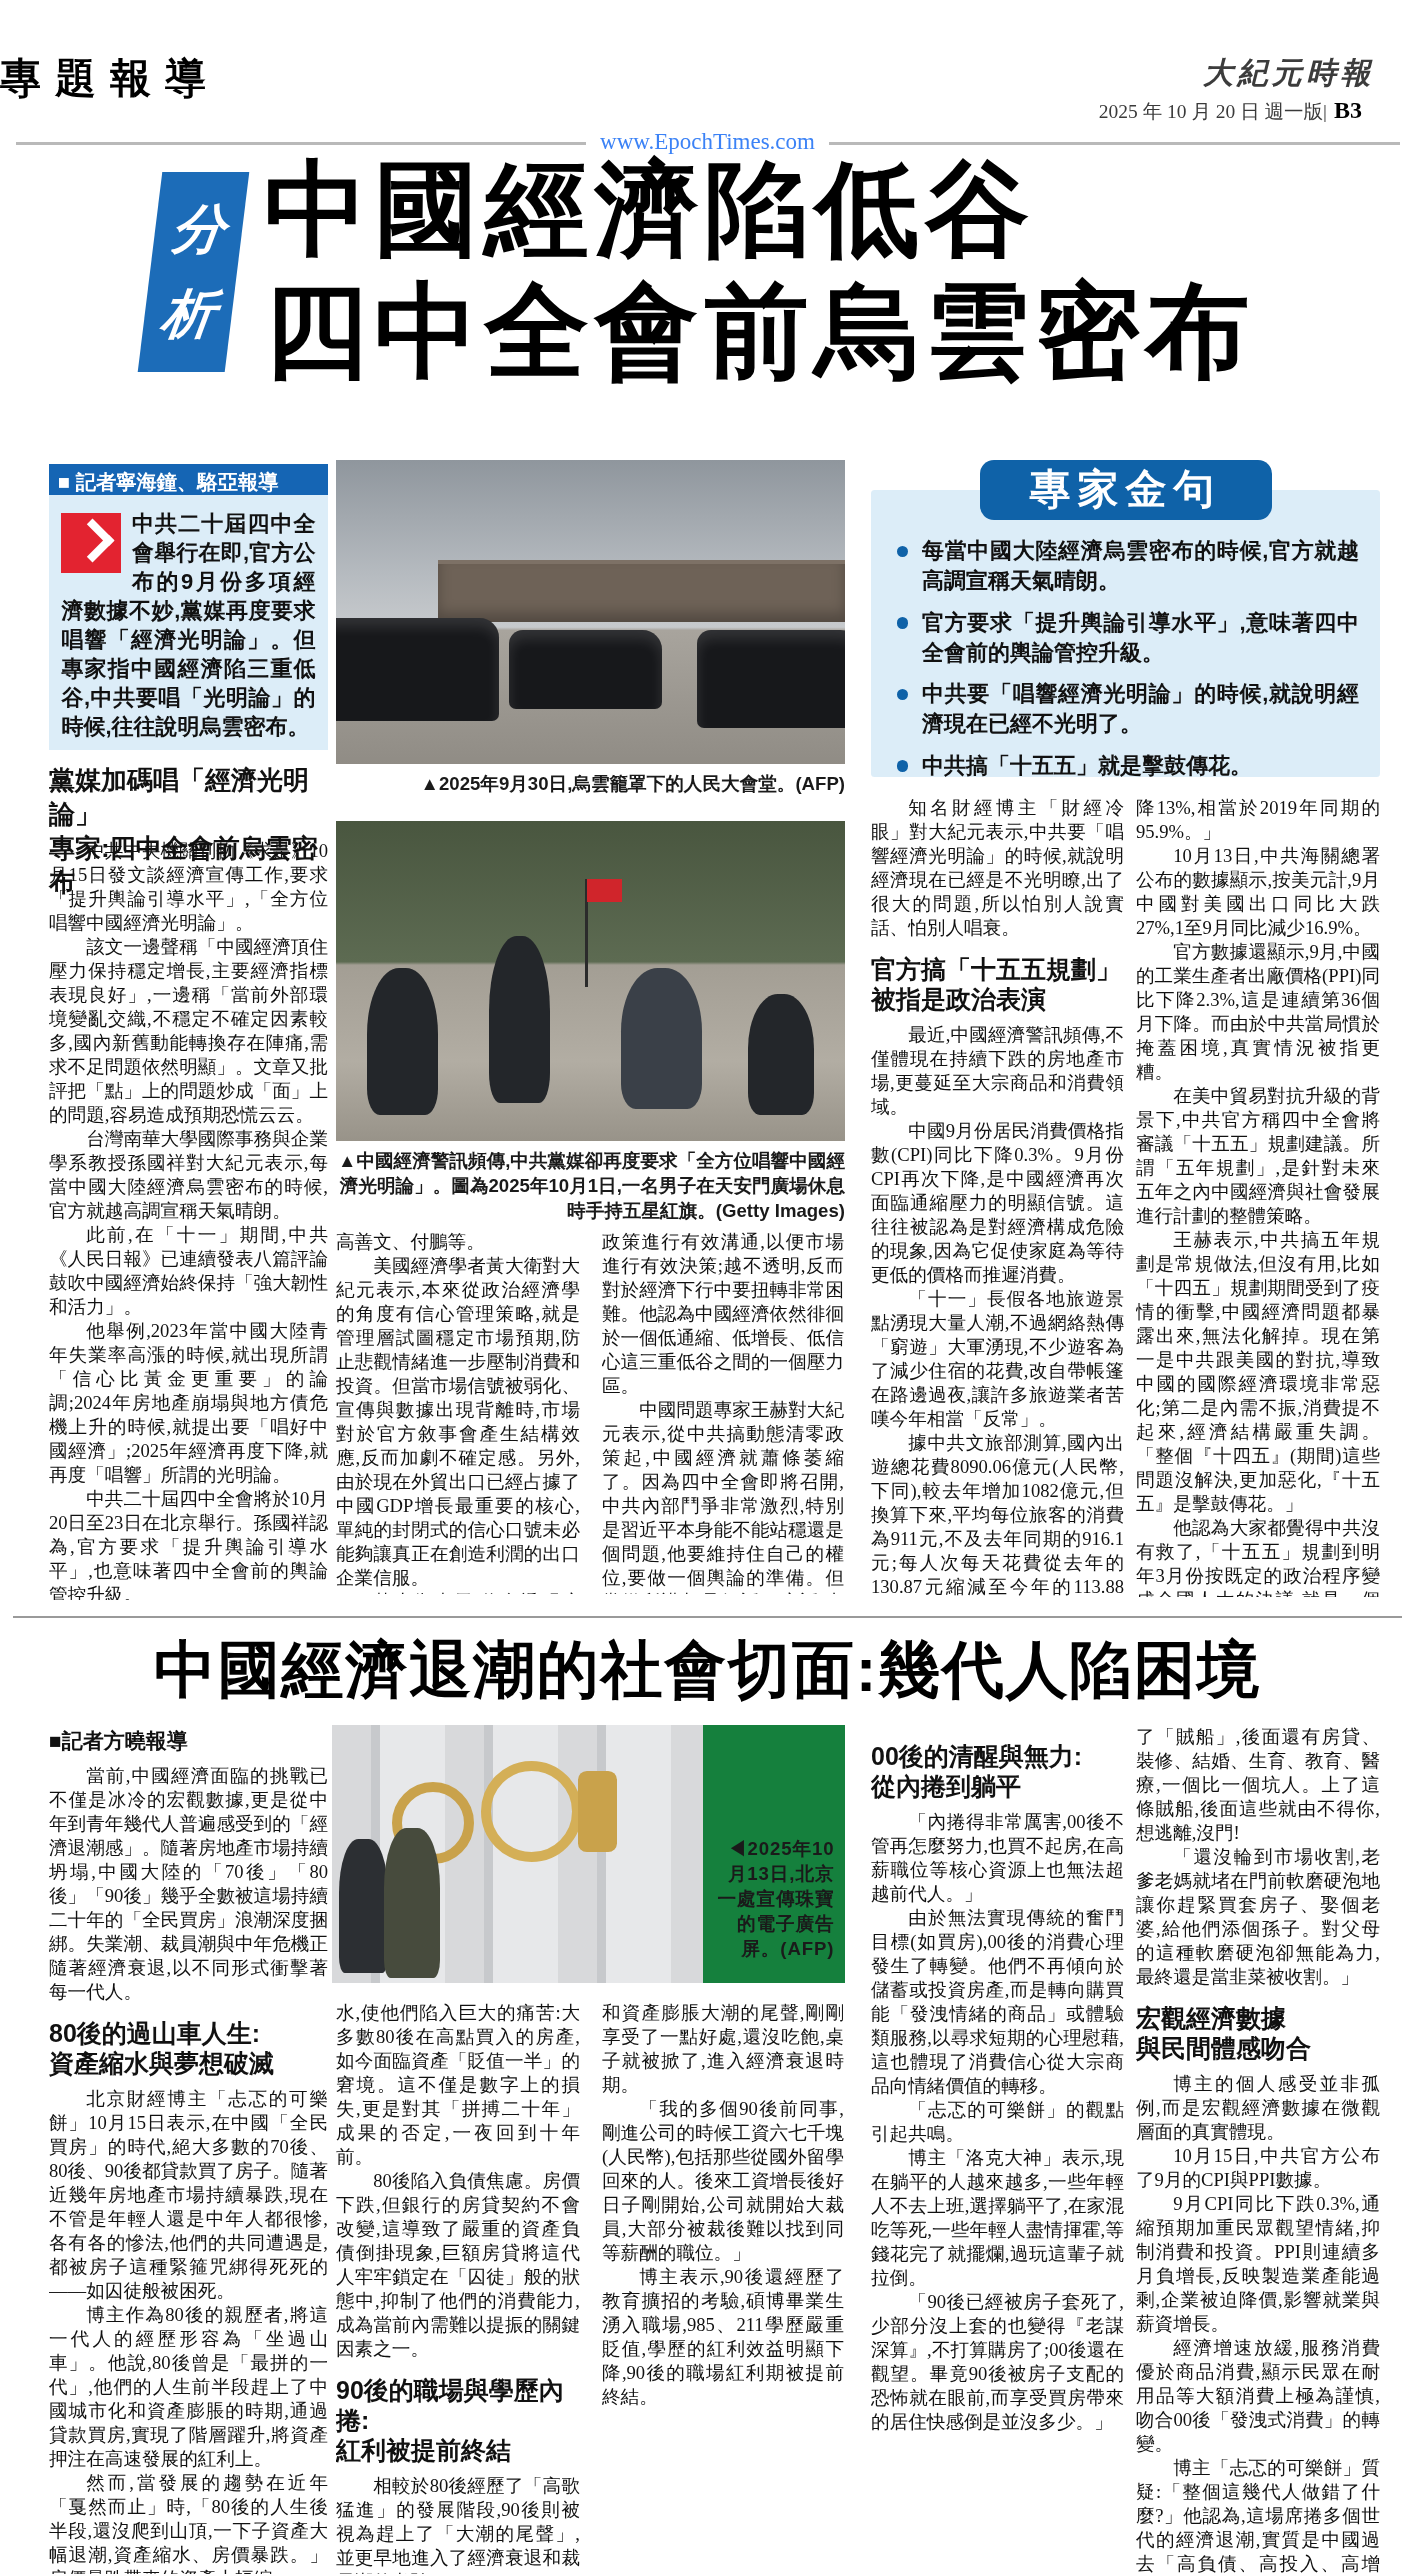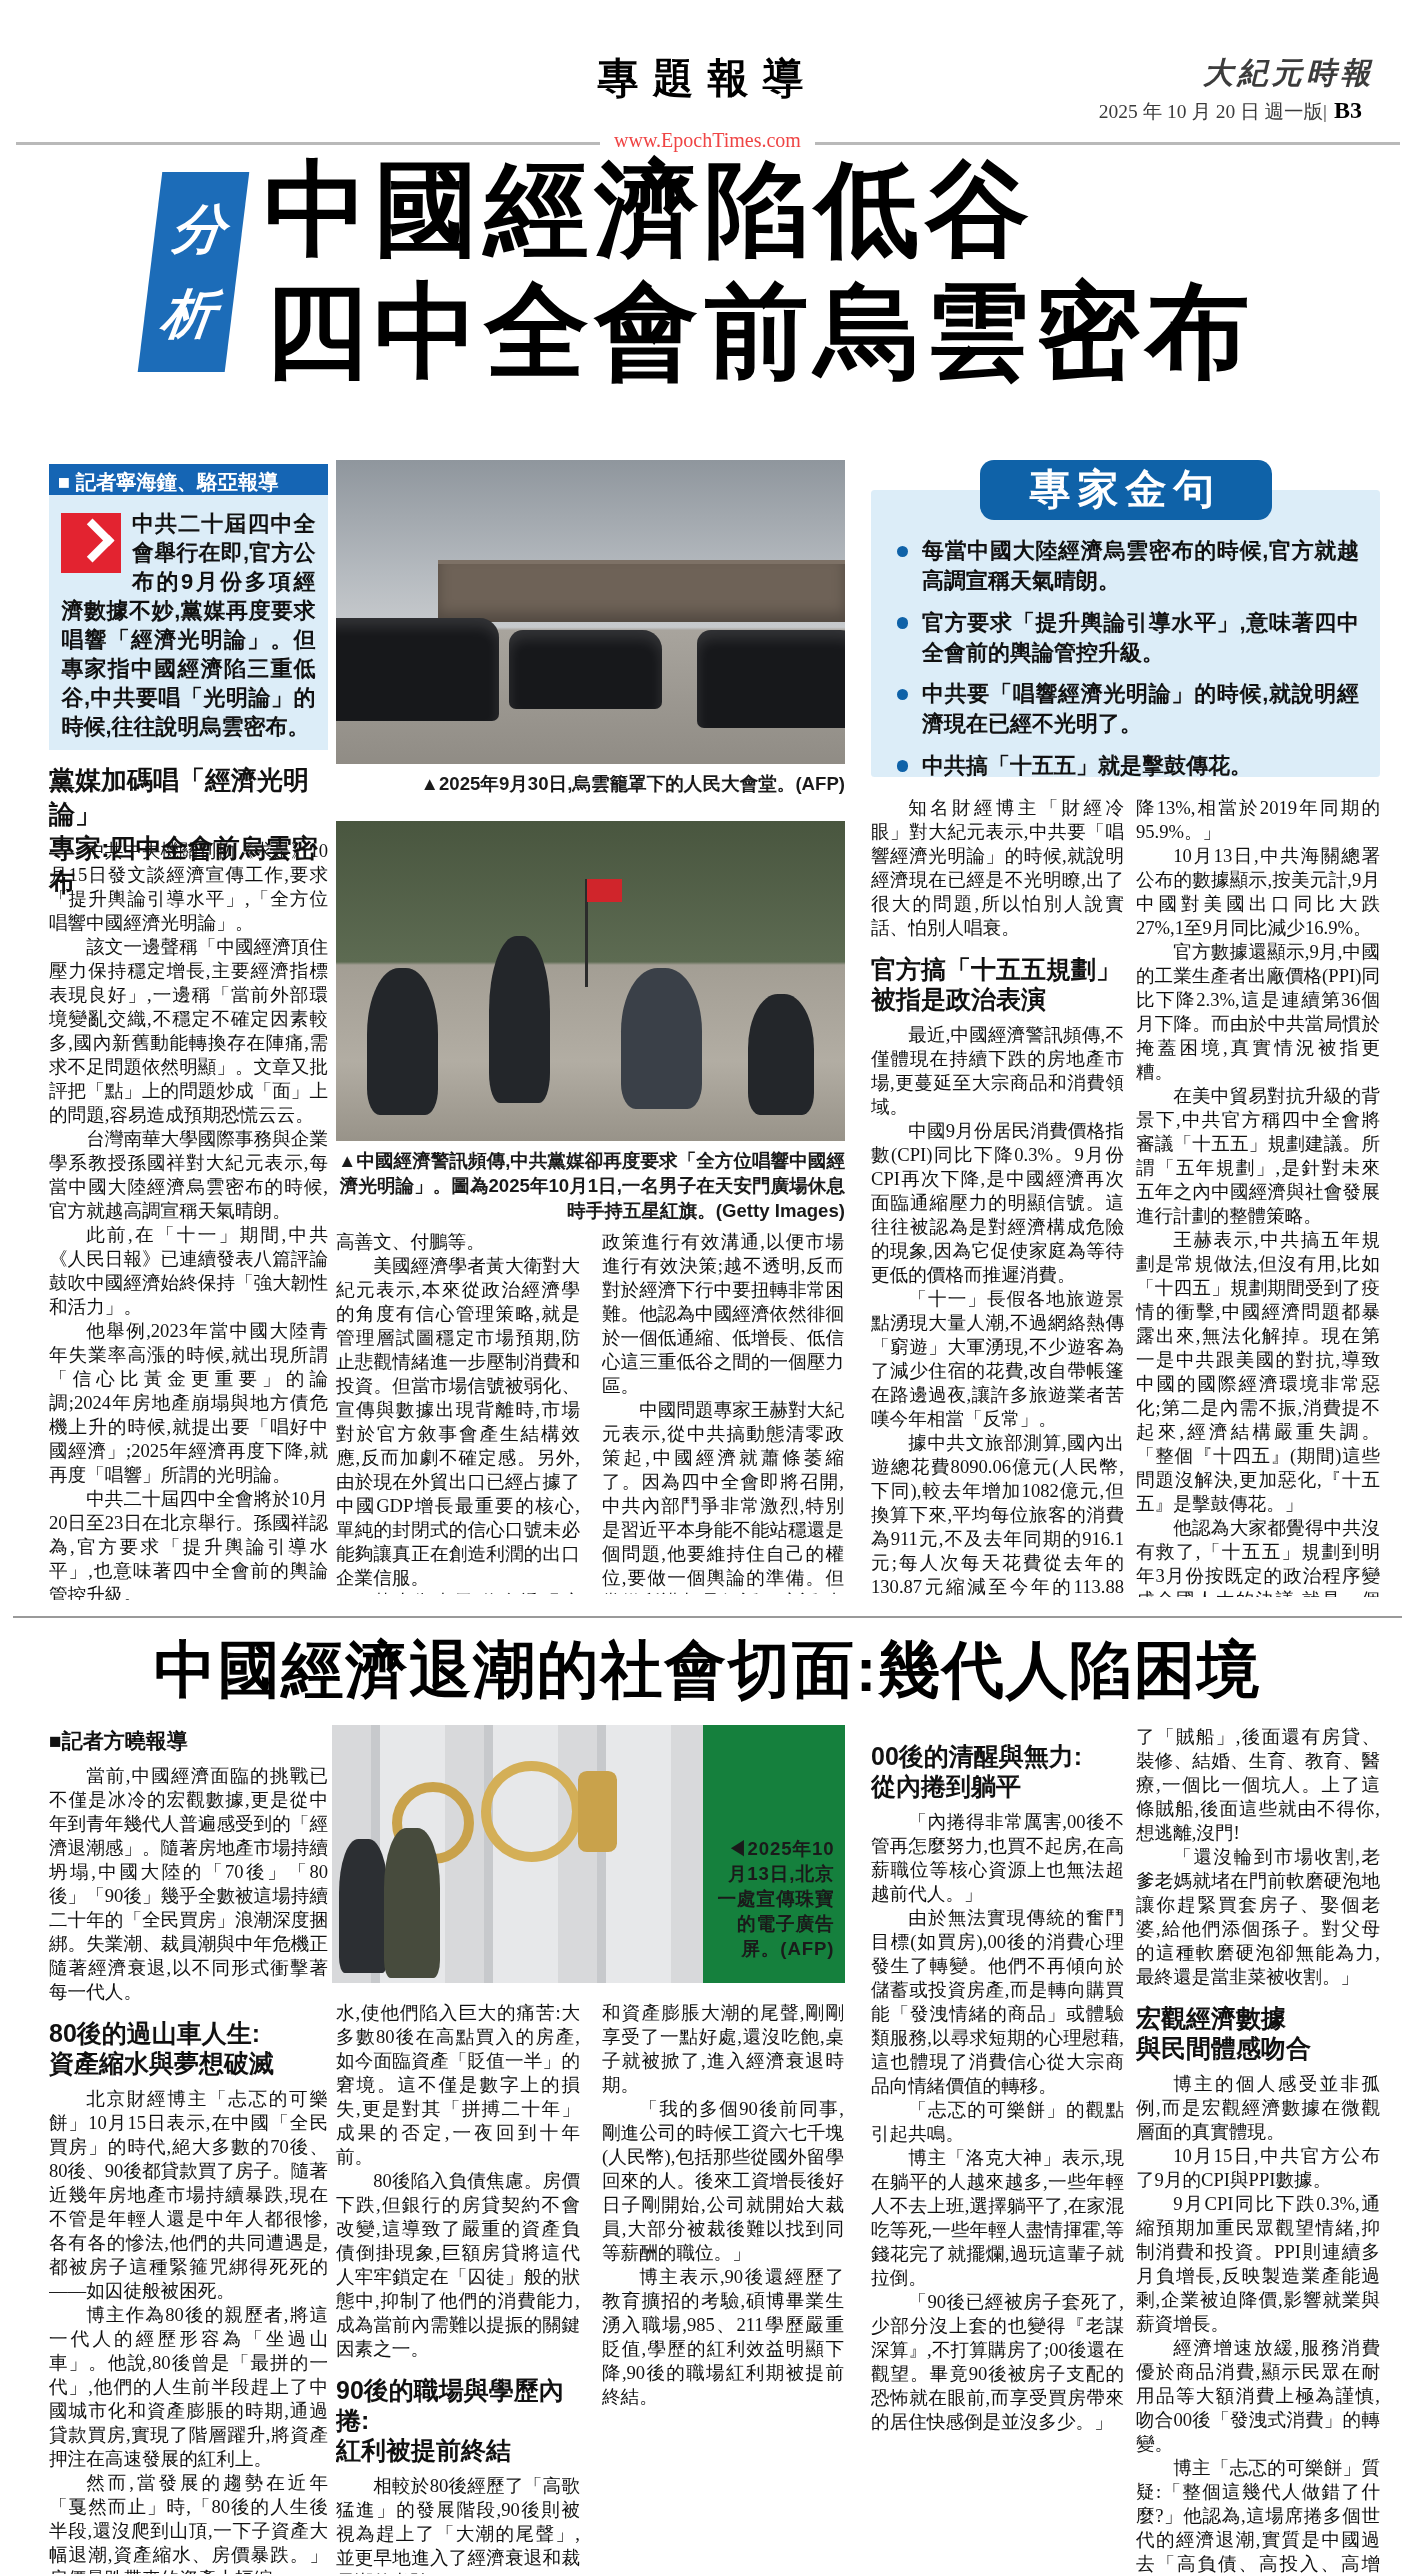--- a/index.html
+++ b/index.html
@@ -1,29 +1,29 @@
 <!DOCTYPE html>
 <html style="font-size:14px"><head>
 <meta charset="utf-8">
 <style>
   html,body{margin:0;padding:0;background:#fff;}
   .sans{font-family:"Liberation Sans","DejaVu Sans",sans-serif;}
   .page{position:relative;width:1415px;height:2576px;background:#ffffff;overflow:hidden;color:#111;
         font-family:"Liberation Serif","DejaVu Serif",serif;}
 
   
-  .section-title{position:absolute;top:51px;left:0;width:100%;text-align:center;
+  .section-title{position:absolute;top:51px;left:0;width:100%;
     font-family:"Liberation Sans",sans-serif;font-weight:700;font-size:41px;letter-spacing:14px;color:#000;}
   .masthead{position:absolute;top:53px;right:40px;font-weight:700;font-size:30px;color:#3c3c3c;
     letter-spacing:4.4px;font-style:italic;}
   .dateline{position:absolute;top:97px;right:53px;font-size:19.5px;color:#3a3a3a;}
   .page-no{font-weight:700;font-size:24px;color:#000;margin-left:7px;font-style:normal;}
   .header-rule{position:absolute;top:142px;left:16px;width:1384px;height:2.7px;background:#b9b9b9;}
   .website{position:absolute;top:129px;left:0;width:100%;text-align:center;}
-  .website span{background:#fff;padding:0 14px;font-size:20px;color:#ef4444;}
+  .website span{background:#fff;padding:0 14px;font-size:23px;color:#3b82f6;}
 
   
   .analysis-badge{position:absolute;left:150px;top:172px;width:87px;height:200px;background:#1c6cb8;
     transform:skewX(-7deg);display:flex;flex-direction:column;align-items:center;justify-content:center;}
   .analysis-badge span{font-family:"Liberation Sans",sans-serif;font-weight:700;font-style:italic;
     font-size:53px;line-height:1.6;color:#fff;}
   .headline{position:absolute;left:264px;top:149px;width:1132px;font-weight:900;color:#000;}
   .headline div{font-size:104px;line-height:122px;letter-spacing:6.2px;white-space:nowrap;}
 
   

